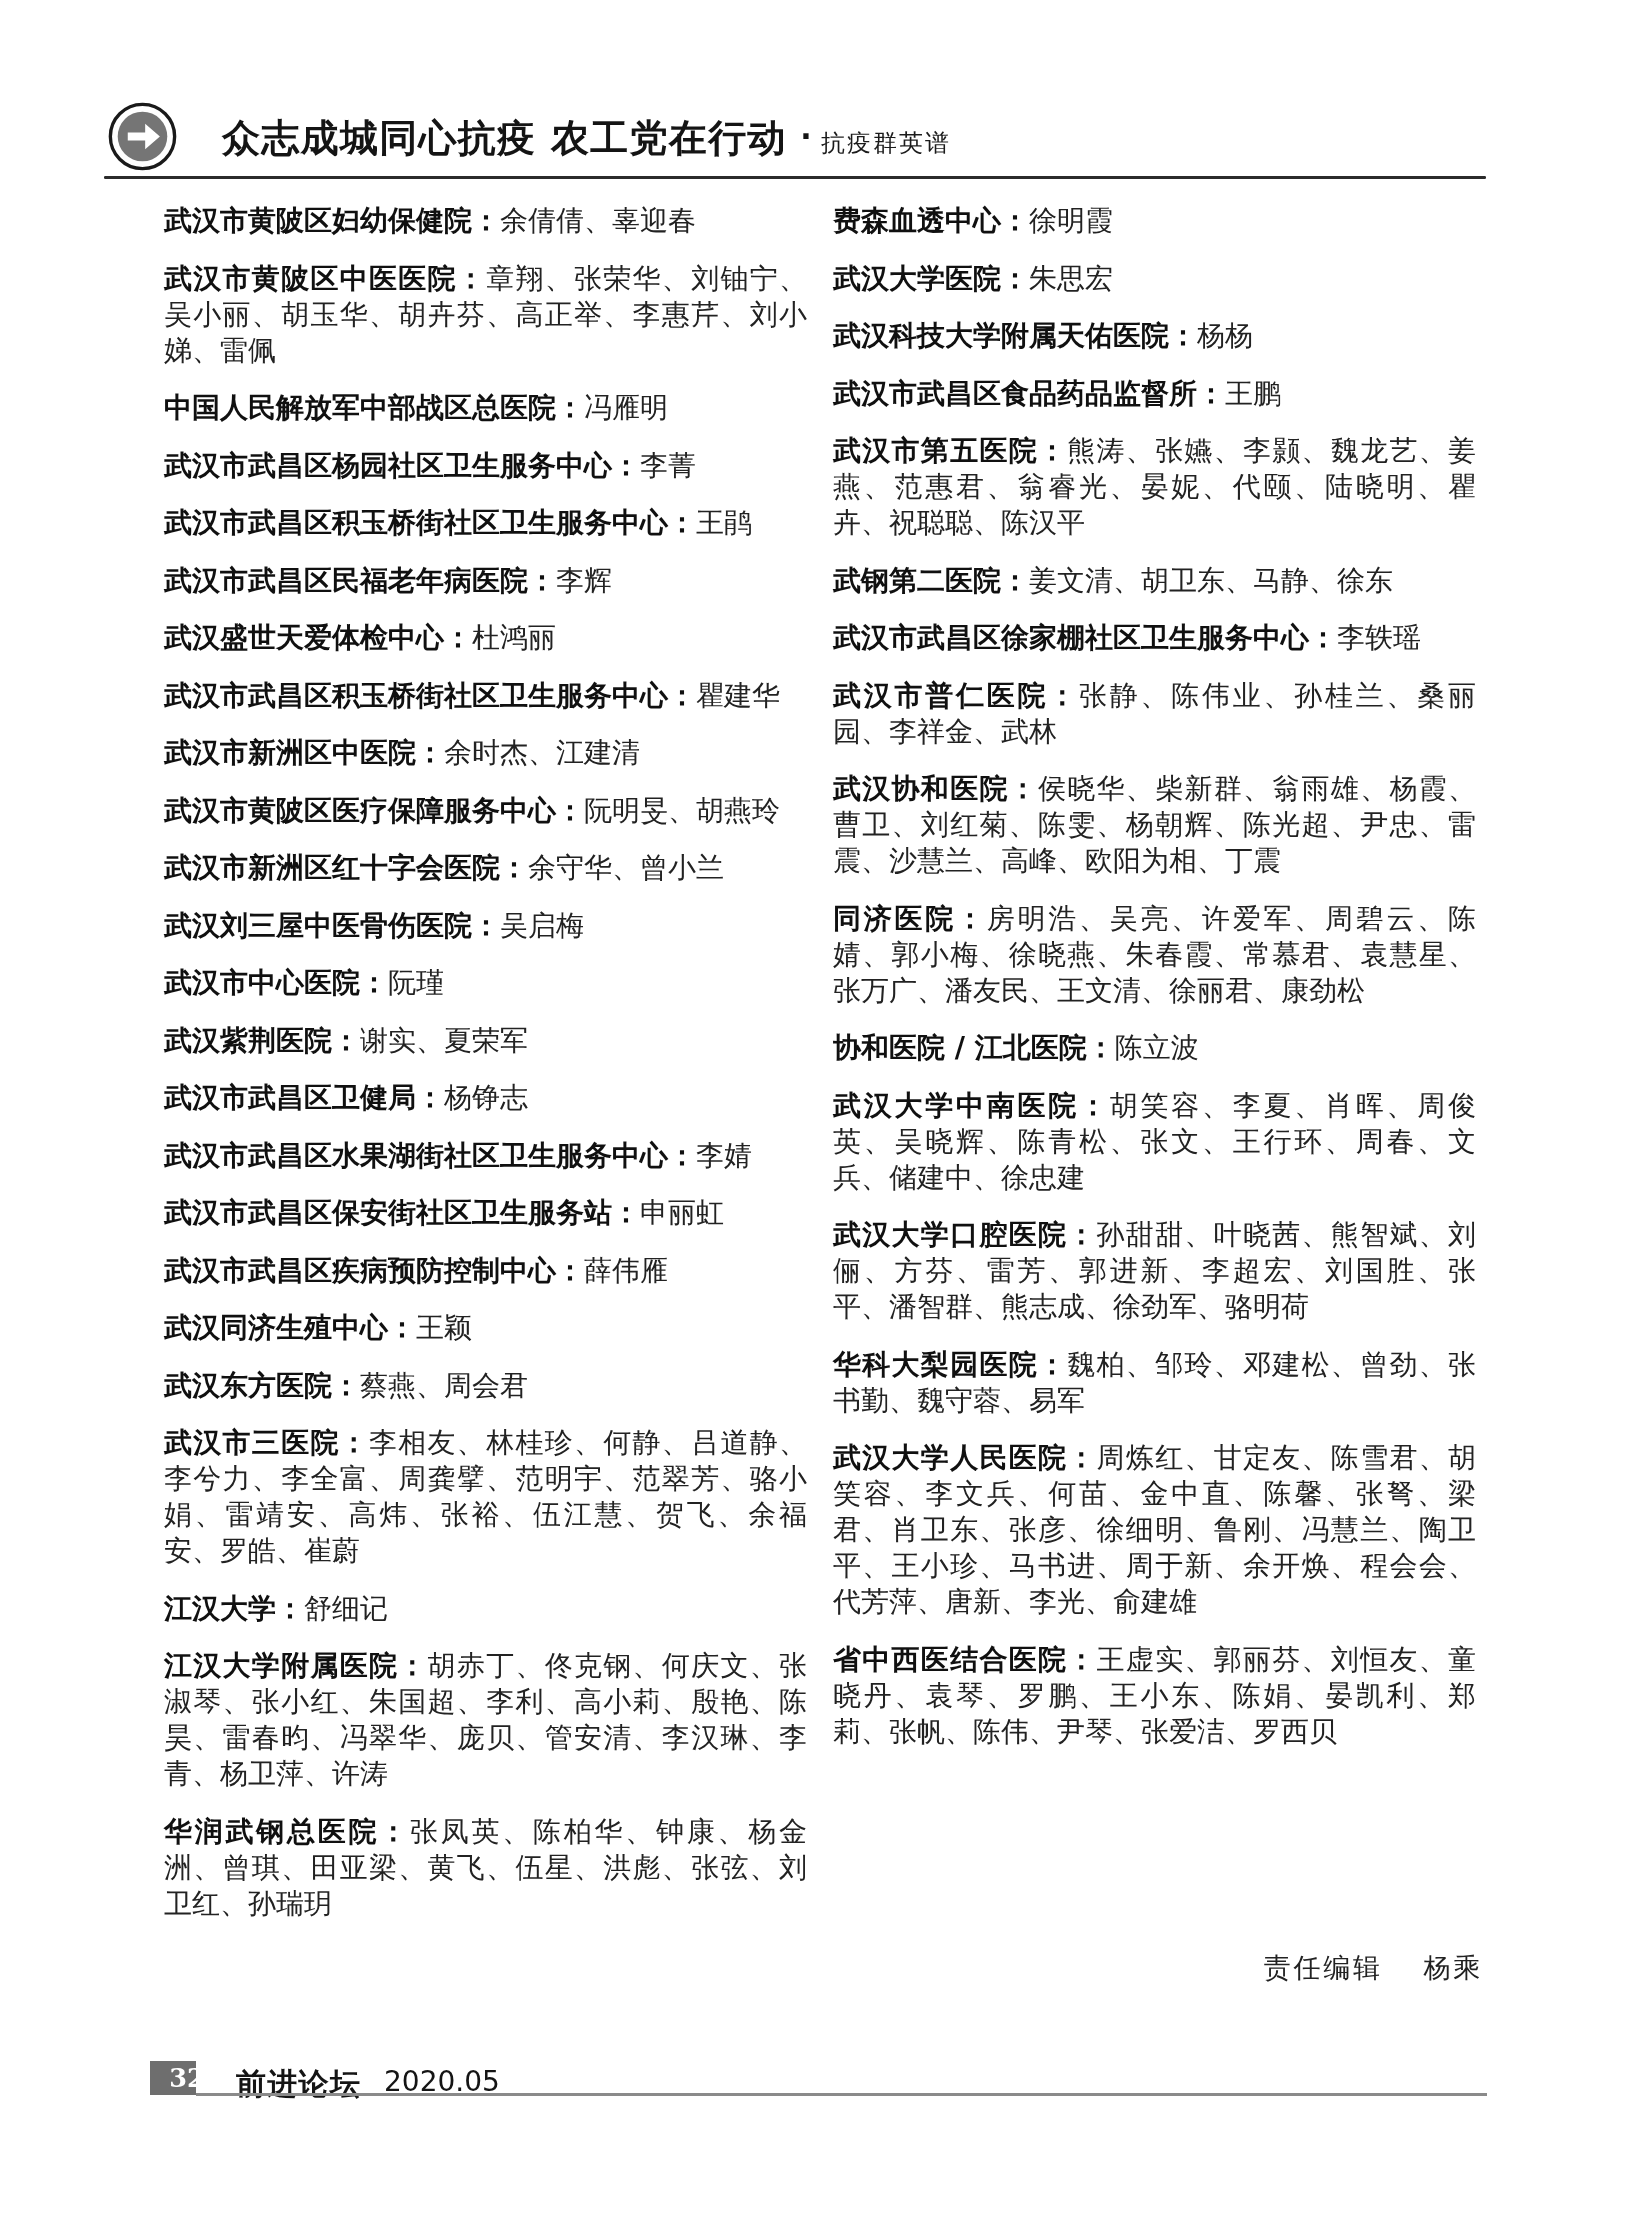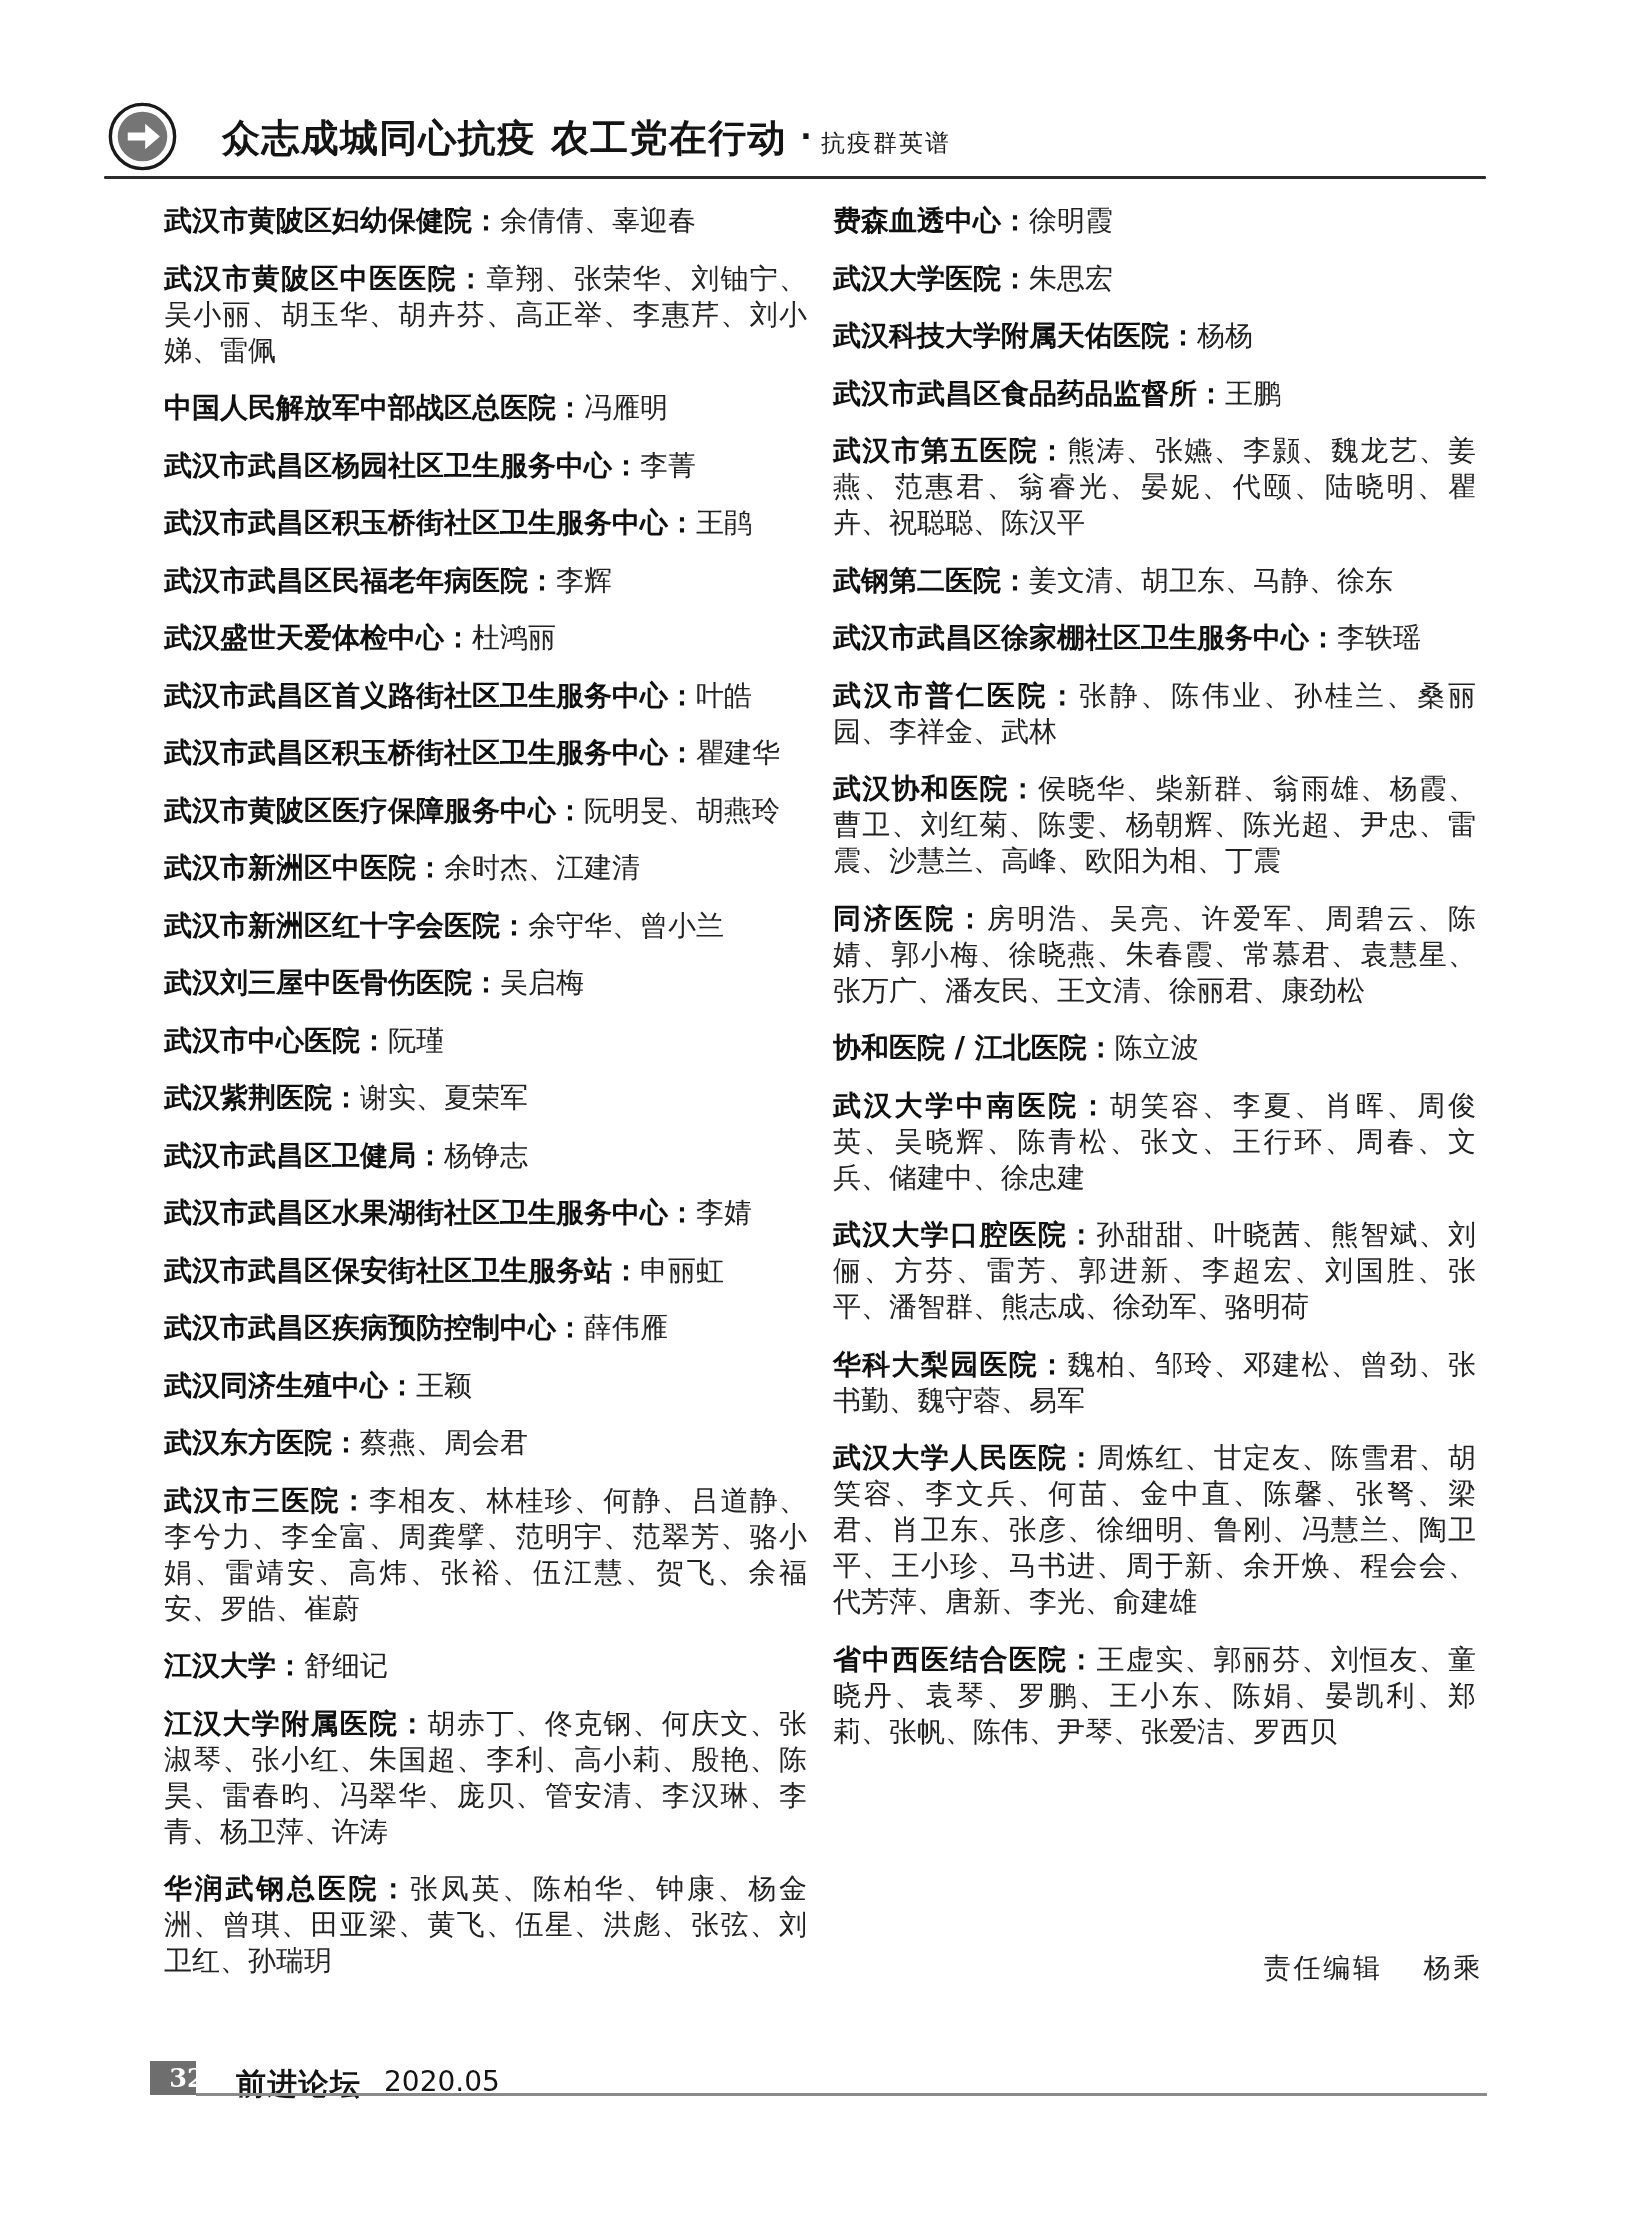--- a/index.html
+++ b/index.html
@@ -162,24 +162,23 @@
 
   <main class="columns">
     <section class="col" id="col-left">
         <p class="entry"><span class="org">武汉市黄陂区妇幼保健院：</span><span class="people">余倩倩、辜迎春</span></p>
         <p class="entry"><span class="org">武汉市黄陂区中医医院：</span><span class="people">章翔、张荣华、刘铀宁、吴小丽、胡玉华、胡卉芬、高正举、李惠芹、刘小娣、雷佩</span></p>
         <p class="entry"><span class="org">中国人民解放军中部战区总医院：</span><span class="people">冯雁明</span></p>
         <p class="entry"><span class="org">武汉市武昌区杨园社区卫生服务中心：</span><span class="people">李菁</span></p>
         <p class="entry"><span class="org">武汉市武昌区积玉桥街社区卫生服务中心：</span><span class="people">王鹃</span></p>
         <p class="entry"><span class="org">武汉市武昌区民福老年病医院：</span><span class="people">李辉</span></p>
         <p class="entry"><span class="org">武汉盛世天爱体检中心：</span><span class="people">杜鸿丽</span></p>
-        <p class="entry"><span class="org">武汉市武昌区首义路街社区卫生服务中心：</span><span class="people">叶皓</span></p>
         <p class="entry"><span class="org">武汉市武昌区积玉桥街社区卫生服务中心：</span><span class="people">瞿建华</span></p>
+        <p class="entry"><span class="org">武汉市新洲区中医院：</span><span class="people">余时杰、江建清</span></p>
         <p class="entry"><span class="org">武汉市黄陂区医疗保障服务中心：</span><span class="people">阮明旻、胡燕玲</span></p>
-        <p class="entry"><span class="org">武汉市新洲区中医院：</span><span class="people">余时杰、江建清</span></p>
         <p class="entry"><span class="org">武汉市新洲区红十字会医院：</span><span class="people">余守华、曾小兰</span></p>
         <p class="entry"><span class="org">武汉刘三屋中医骨伤医院：</span><span class="people">吴启梅</span></p>
         <p class="entry"><span class="org">武汉市中心医院：</span><span class="people">阮瑾</span></p>
         <p class="entry"><span class="org">武汉紫荆医院：</span><span class="people">谢实、夏荣军</span></p>
         <p class="entry"><span class="org">武汉市武昌区卫健局：</span><span class="people">杨铮志</span></p>
         <p class="entry"><span class="org">武汉市武昌区水果湖街社区卫生服务中心：</span><span class="people">李婧</span></p>
         <p class="entry"><span class="org">武汉市武昌区保安街社区卫生服务站：</span><span class="people">申丽虹</span></p>
         <p class="entry"><span class="org">武汉市武昌区疾病预防控制中心：</span><span class="people">薛伟雁</span></p>
         <p class="entry"><span class="org">武汉同济生殖中心：</span><span class="people">王颖</span></p>
         <p class="entry"><span class="org">武汉东方医院：</span><span class="people">蔡燕、周会君</span></p>

